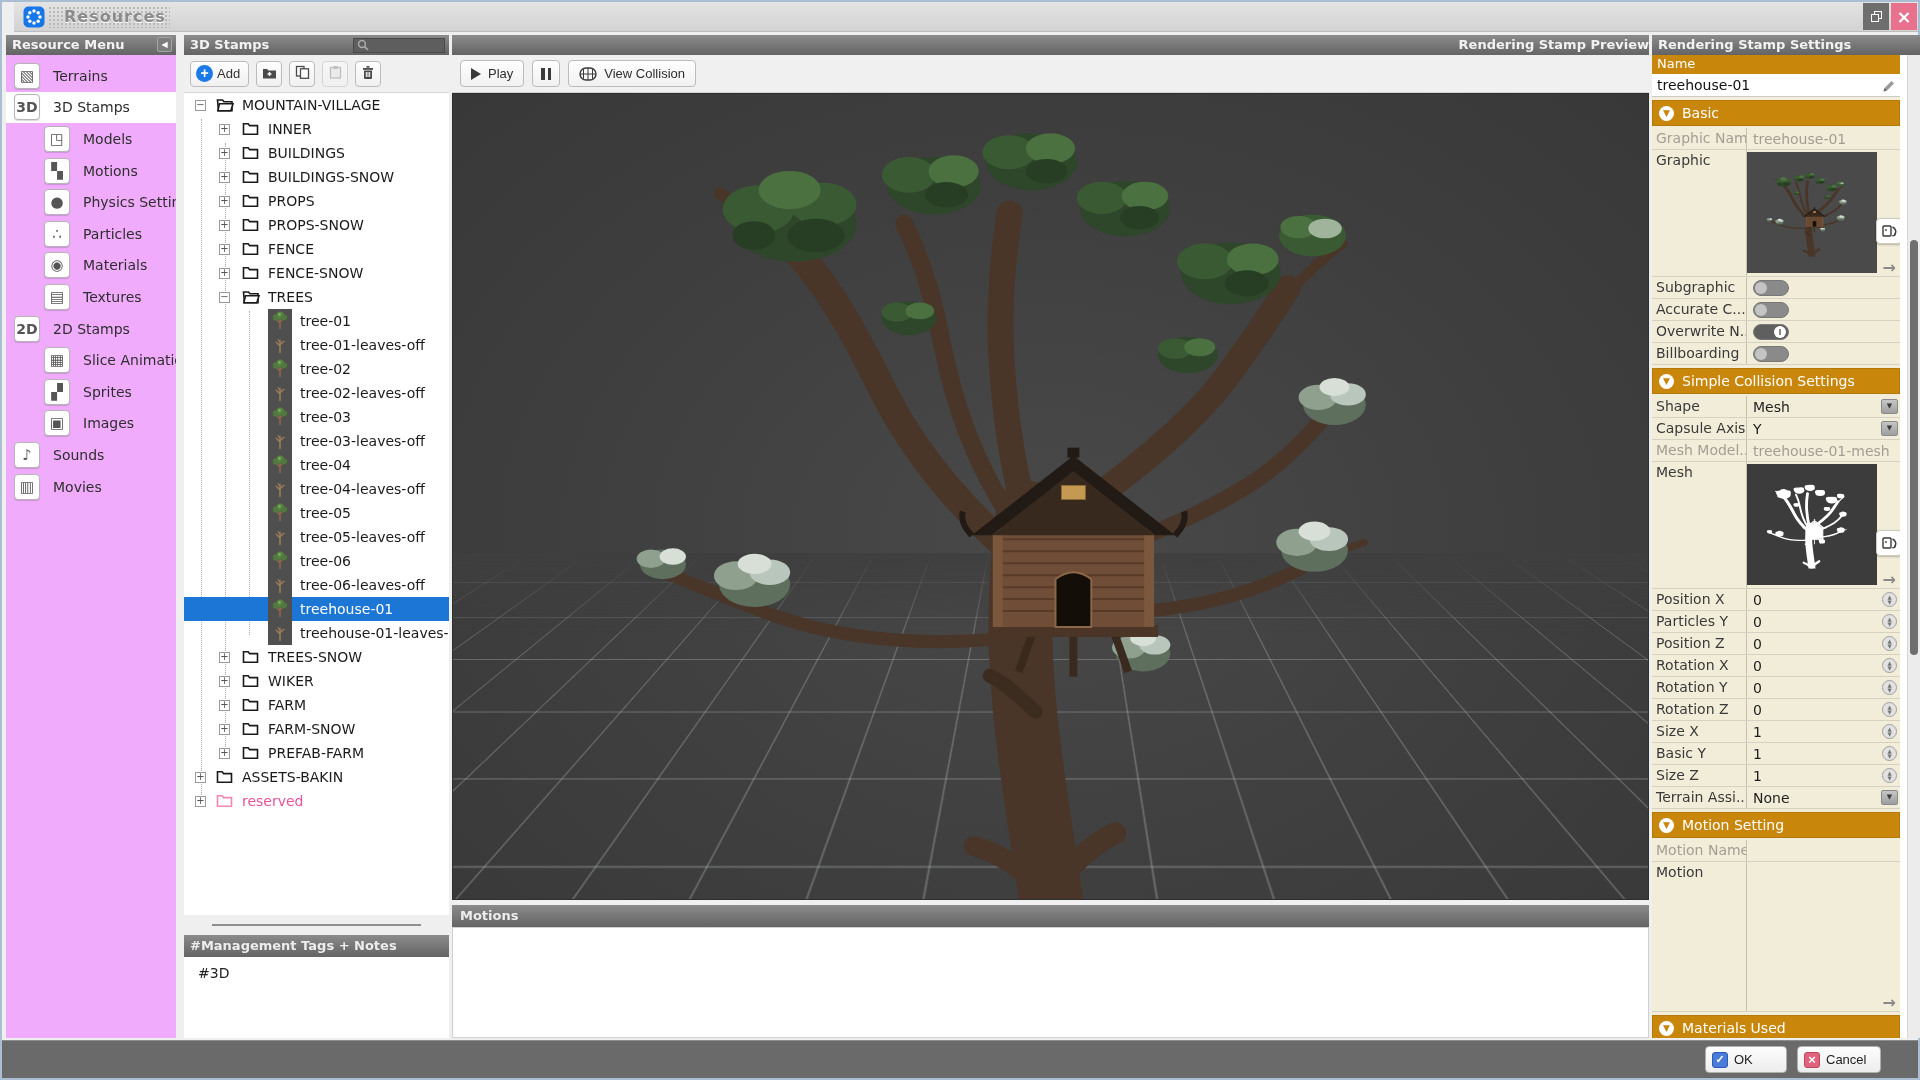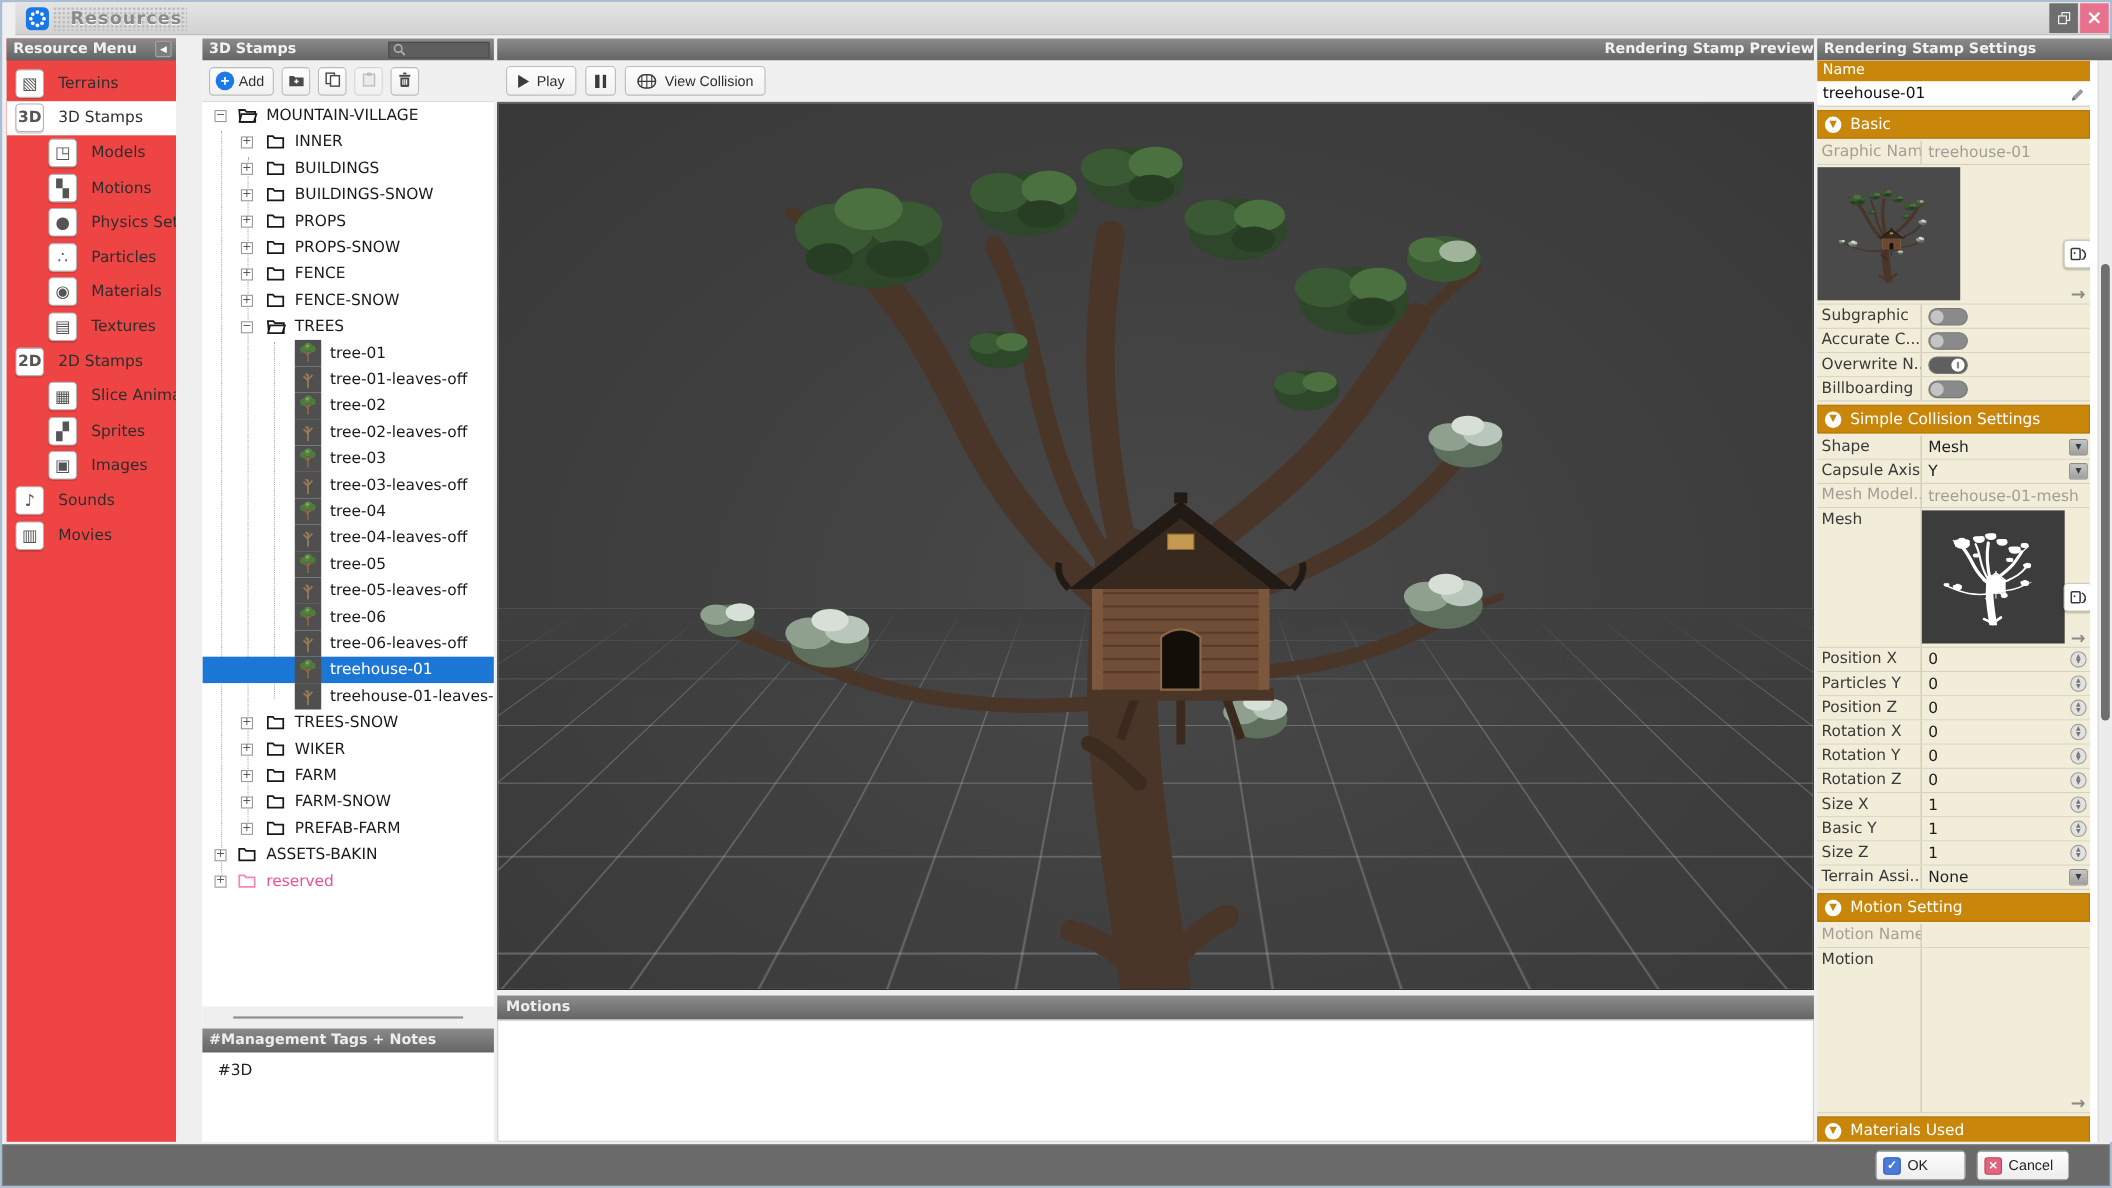--- a/index.html
+++ b/index.html
@@ -22,21 +22,21 @@
   .restore-glyph{position:relative;width:11px;height:11px;}
   .restore-glyph span{position:absolute;width:8px;height:8px;border:1.5px solid #fff;background:transparent;}
   .restore-glyph span:first-child{left:3px;top:0;}
   .restore-glyph span:last-child{left:0;top:3px;background:#6E6E6E;}
 
   
   .bar-header{position:absolute;height:20px;background:linear-gradient(#8B8B8B,#646464);
     color:#F2F2F2;font-size:13px;font-weight:bold;padding:2px 0 0 6px;}
 
   
-  .sidebar{position:absolute;left:4px;top:33px;width:154px;bottom:40px;background:#ef4444;}
+  .sidebar{position:absolute;left:4px;top:33px;width:170px;bottom:40px;background:#f0abfc;}
   .sidebar .bar-header{left:0;top:0;right:0;}
   .collapse-btn{position:absolute;right:4px;top:2px;width:15px;height:15px;background:#7D7D7D;
     border:1px solid #A5A5A5;border-radius:2px;color:#fff;font-size:8px;line-height:13px;text-align:center;}
   .sb-list{position:absolute;left:0;right:0;top:20px;bottom:0;padding-top:5px;overflow:hidden;}
   .sb-item{height:31.6px;display:flex;align-items:center;position:relative;}
   .sb-item.sel{background:#FFFFFF;}
   .sb-icon{width:26px;height:26px;background:#FFFFFF;border:1px solid #B5B5B5;border-radius:4px;
     margin-left:8px;display:flex;align-items:center;justify-content:center;font-size:15px;color:#555;
     box-shadow:0 1px 1px rgba(0,0,0,.15);flex:0 0 auto;}
   .sb-item.lvl1 .sb-icon{margin-left:38px;}
@@ -742,20 +742,21 @@
             <span class="seccirc">▼</span>
             <span>Basic</span>
           </div>
           <div class="srow h21">
             <div class="lbl muted">Graphic Name</div>
             <div class="valcell">
               <span class="muted">treehouse-01</span>
             </div>
           </div>
           <div class="srow tall">
+            <div class="lbl">Graphic</div>
             <div class="valcell">
               <span class="thumbbox"><svg viewBox="0 0 1194 808" preserveAspectRatio="xMidYMid meet">
                   <use href="#tree-art"></use>
                 </svg></span>
               <span class="swap-btn">
                 <svg width="16" height="16">
                   <rect x="2" y="3" width="8" height="10" rx="1" fill="#FFF" stroke="#3A3A3A" stroke-width="1.4"></rect>
                   <circle cx="5" cy="7" r="0.9" fill="#3A3A3A"></circle>
                   <path d="M11.5 4 a5 5 0 0 1 2 8" fill="none" stroke="#3A3A3A" stroke-width="1.4"></path>
                   <path d="M13.8 12.4 l-2.6 .4 M13.8 12.4 l.3 -2.6" stroke="#3A3A3A" stroke-width="1.2"></path>

